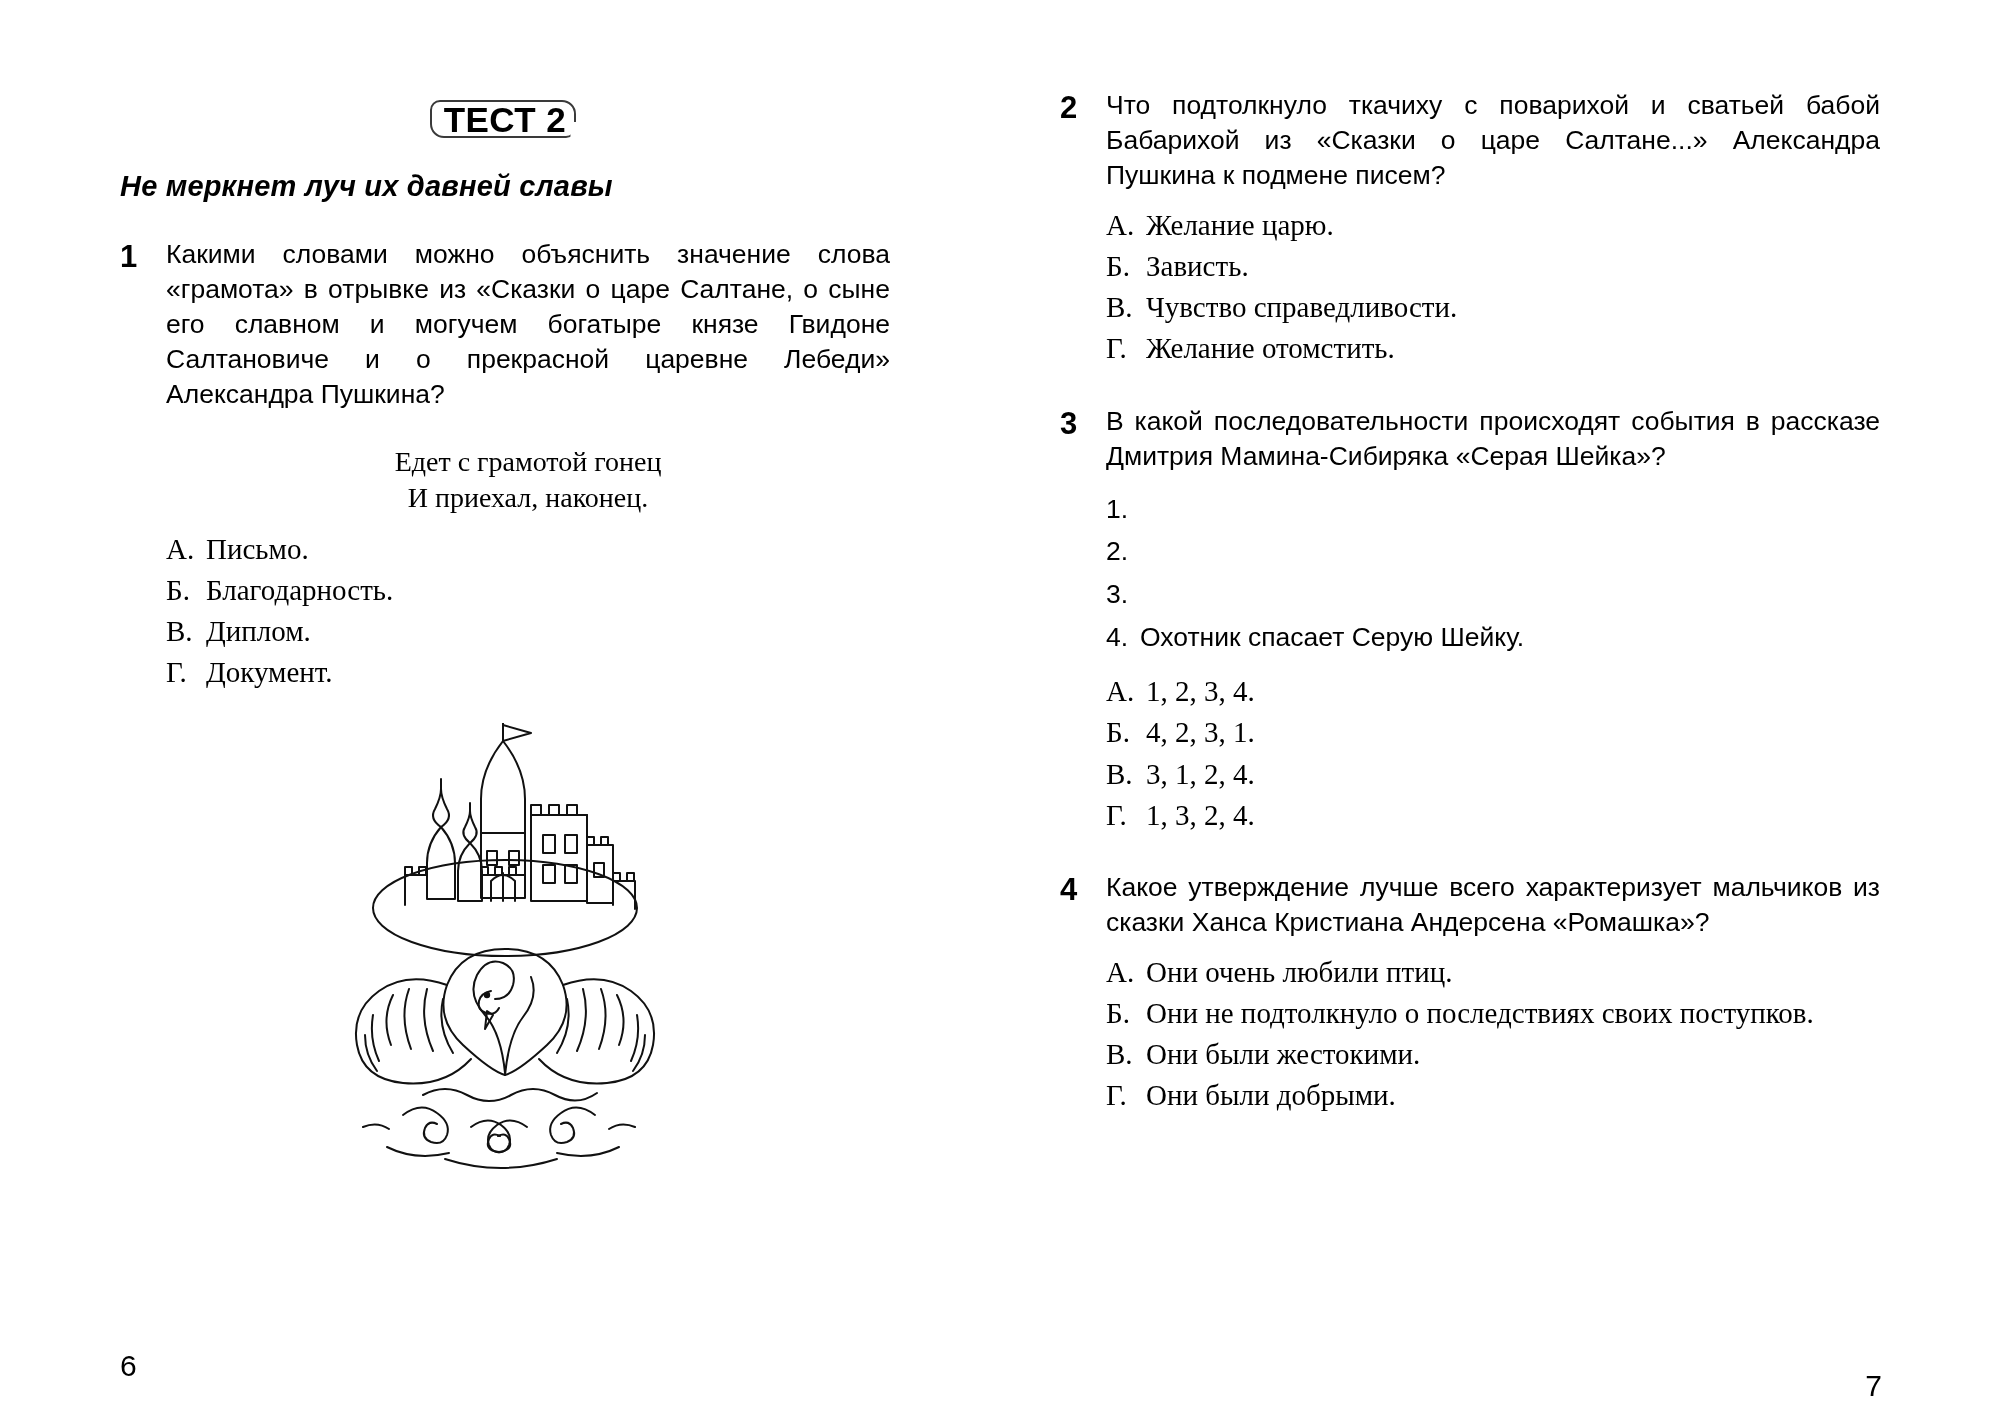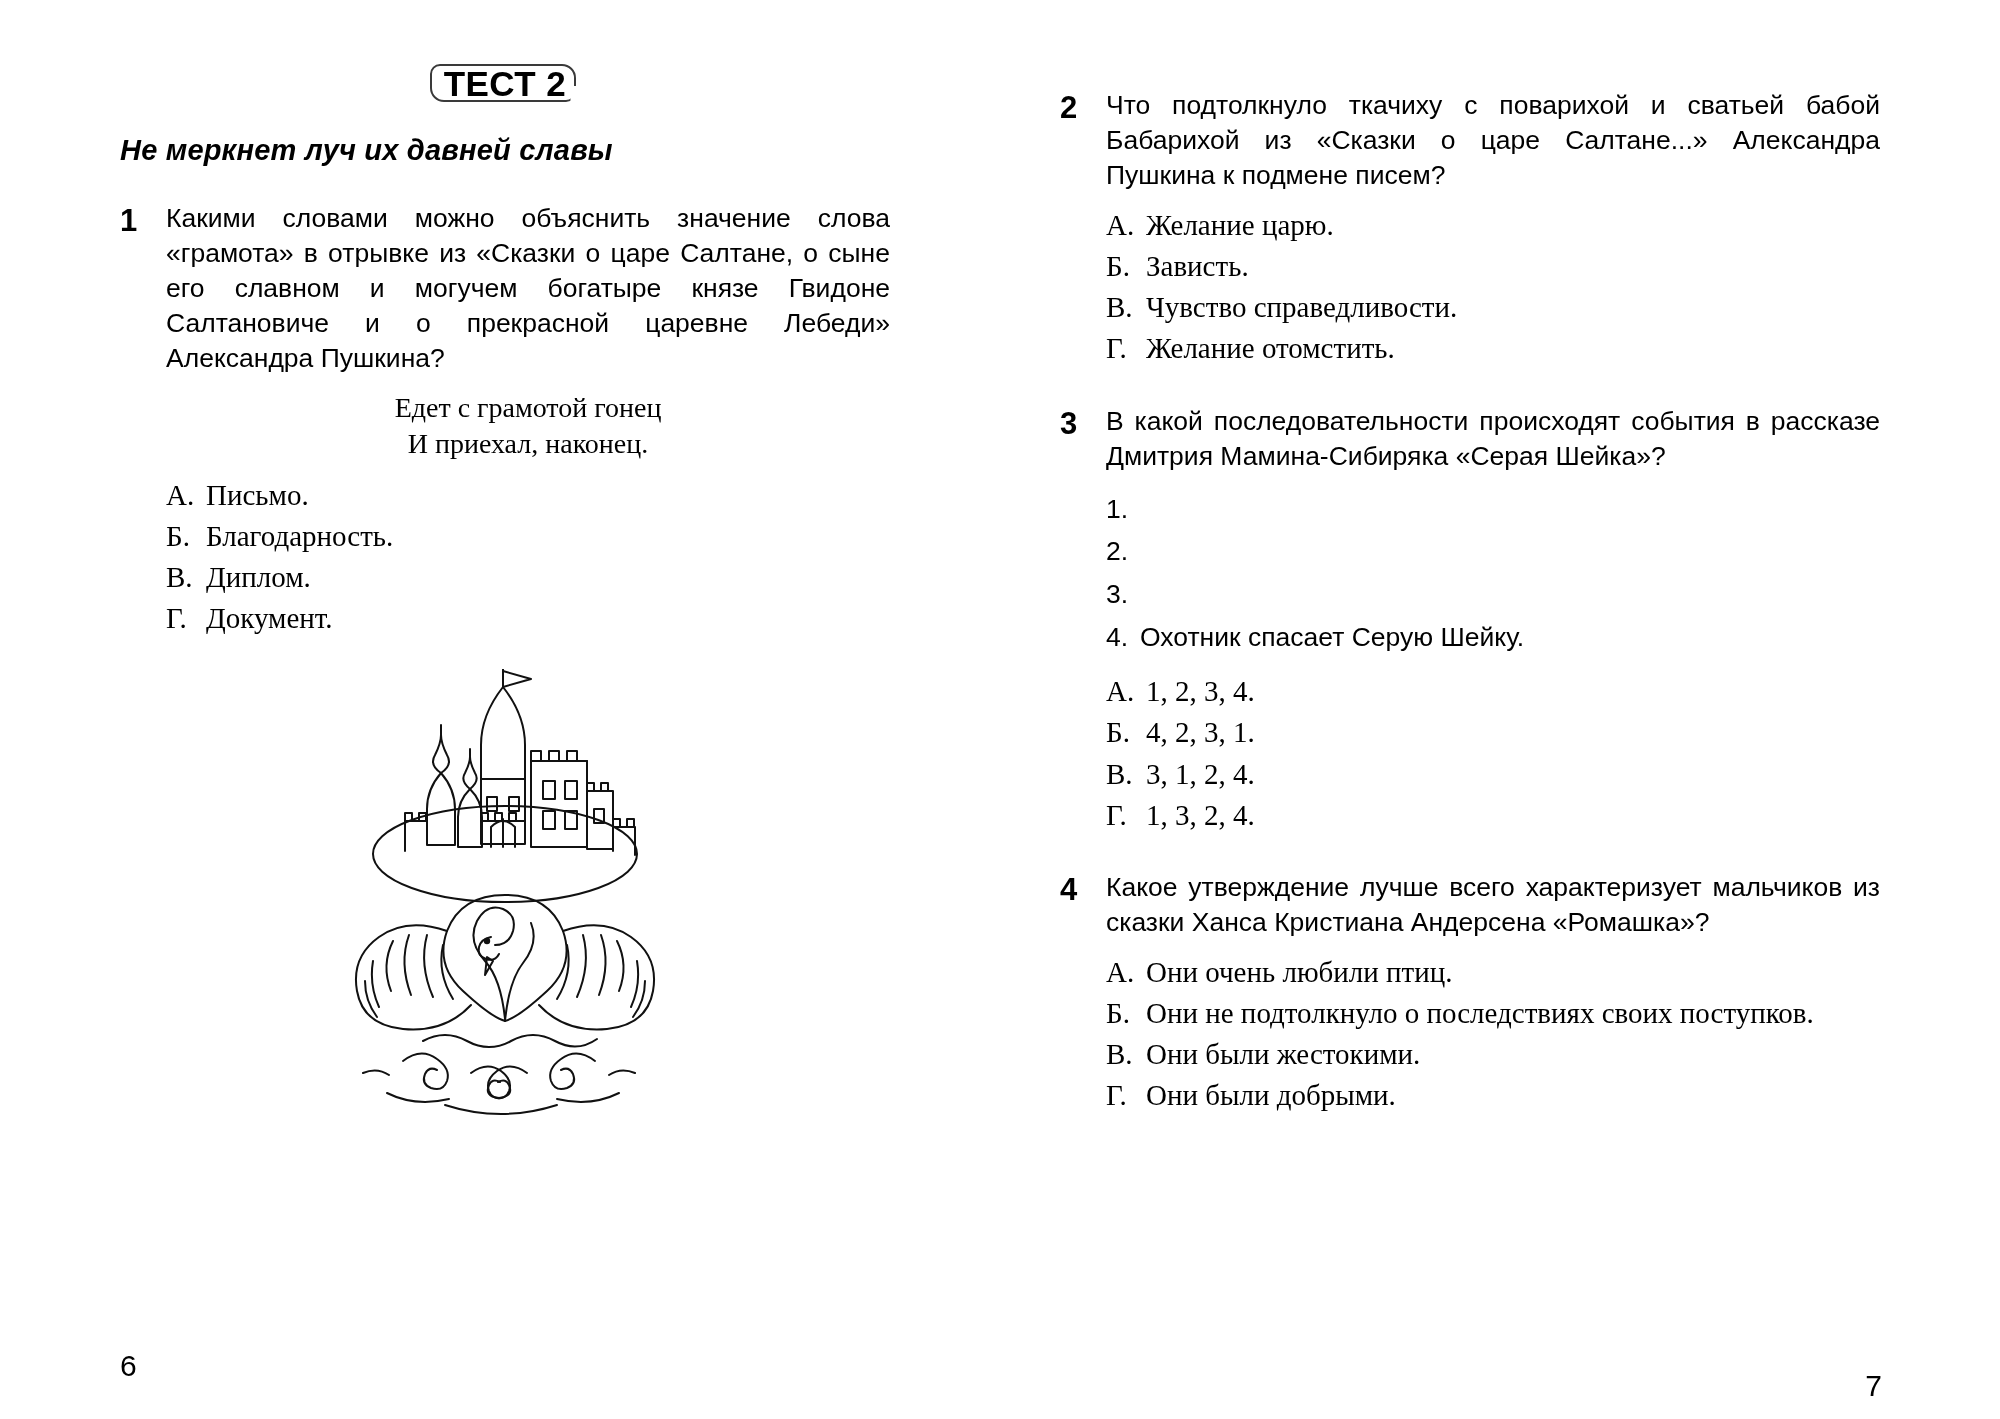--- a/index.html
+++ b/index.html
@@ -19,21 +19,21 @@
     position: absolute;
     inset: 0;
     display: flex;
   }
   .page {
     position: relative;
     box-sizing: border-box;
   }
   .page-left {
     width: 1000px;
-    padding: 52px 110px 0 120px;
+    padding: 88px 110px 0 120px;
   }
   .page-right {
     width: 1000px;
     padding: 60px 120px 0 60px;
   }
 
   
   .test-title-wrap {
     text-align: center;
     margin-top: 10px;
@@ -87,21 +87,21 @@
     line-height: 1.32;
     text-align: justify;
     font-family: "Liberation Sans", sans-serif;
   }
 
   .verse {
     font-family: "Liberation Serif", serif;
     font-size: 28px;
     text-align: center;
     line-height: 1.3;
-    margin-top: 14px;
+    margin-top: 32px;
     margin-bottom: 10px;
   }
 
   .options {
     margin-top: 12px;
     font-family: "Liberation Serif", serif;
     font-size: 29px;
     line-height: 1.42;
   }
   .opt {

